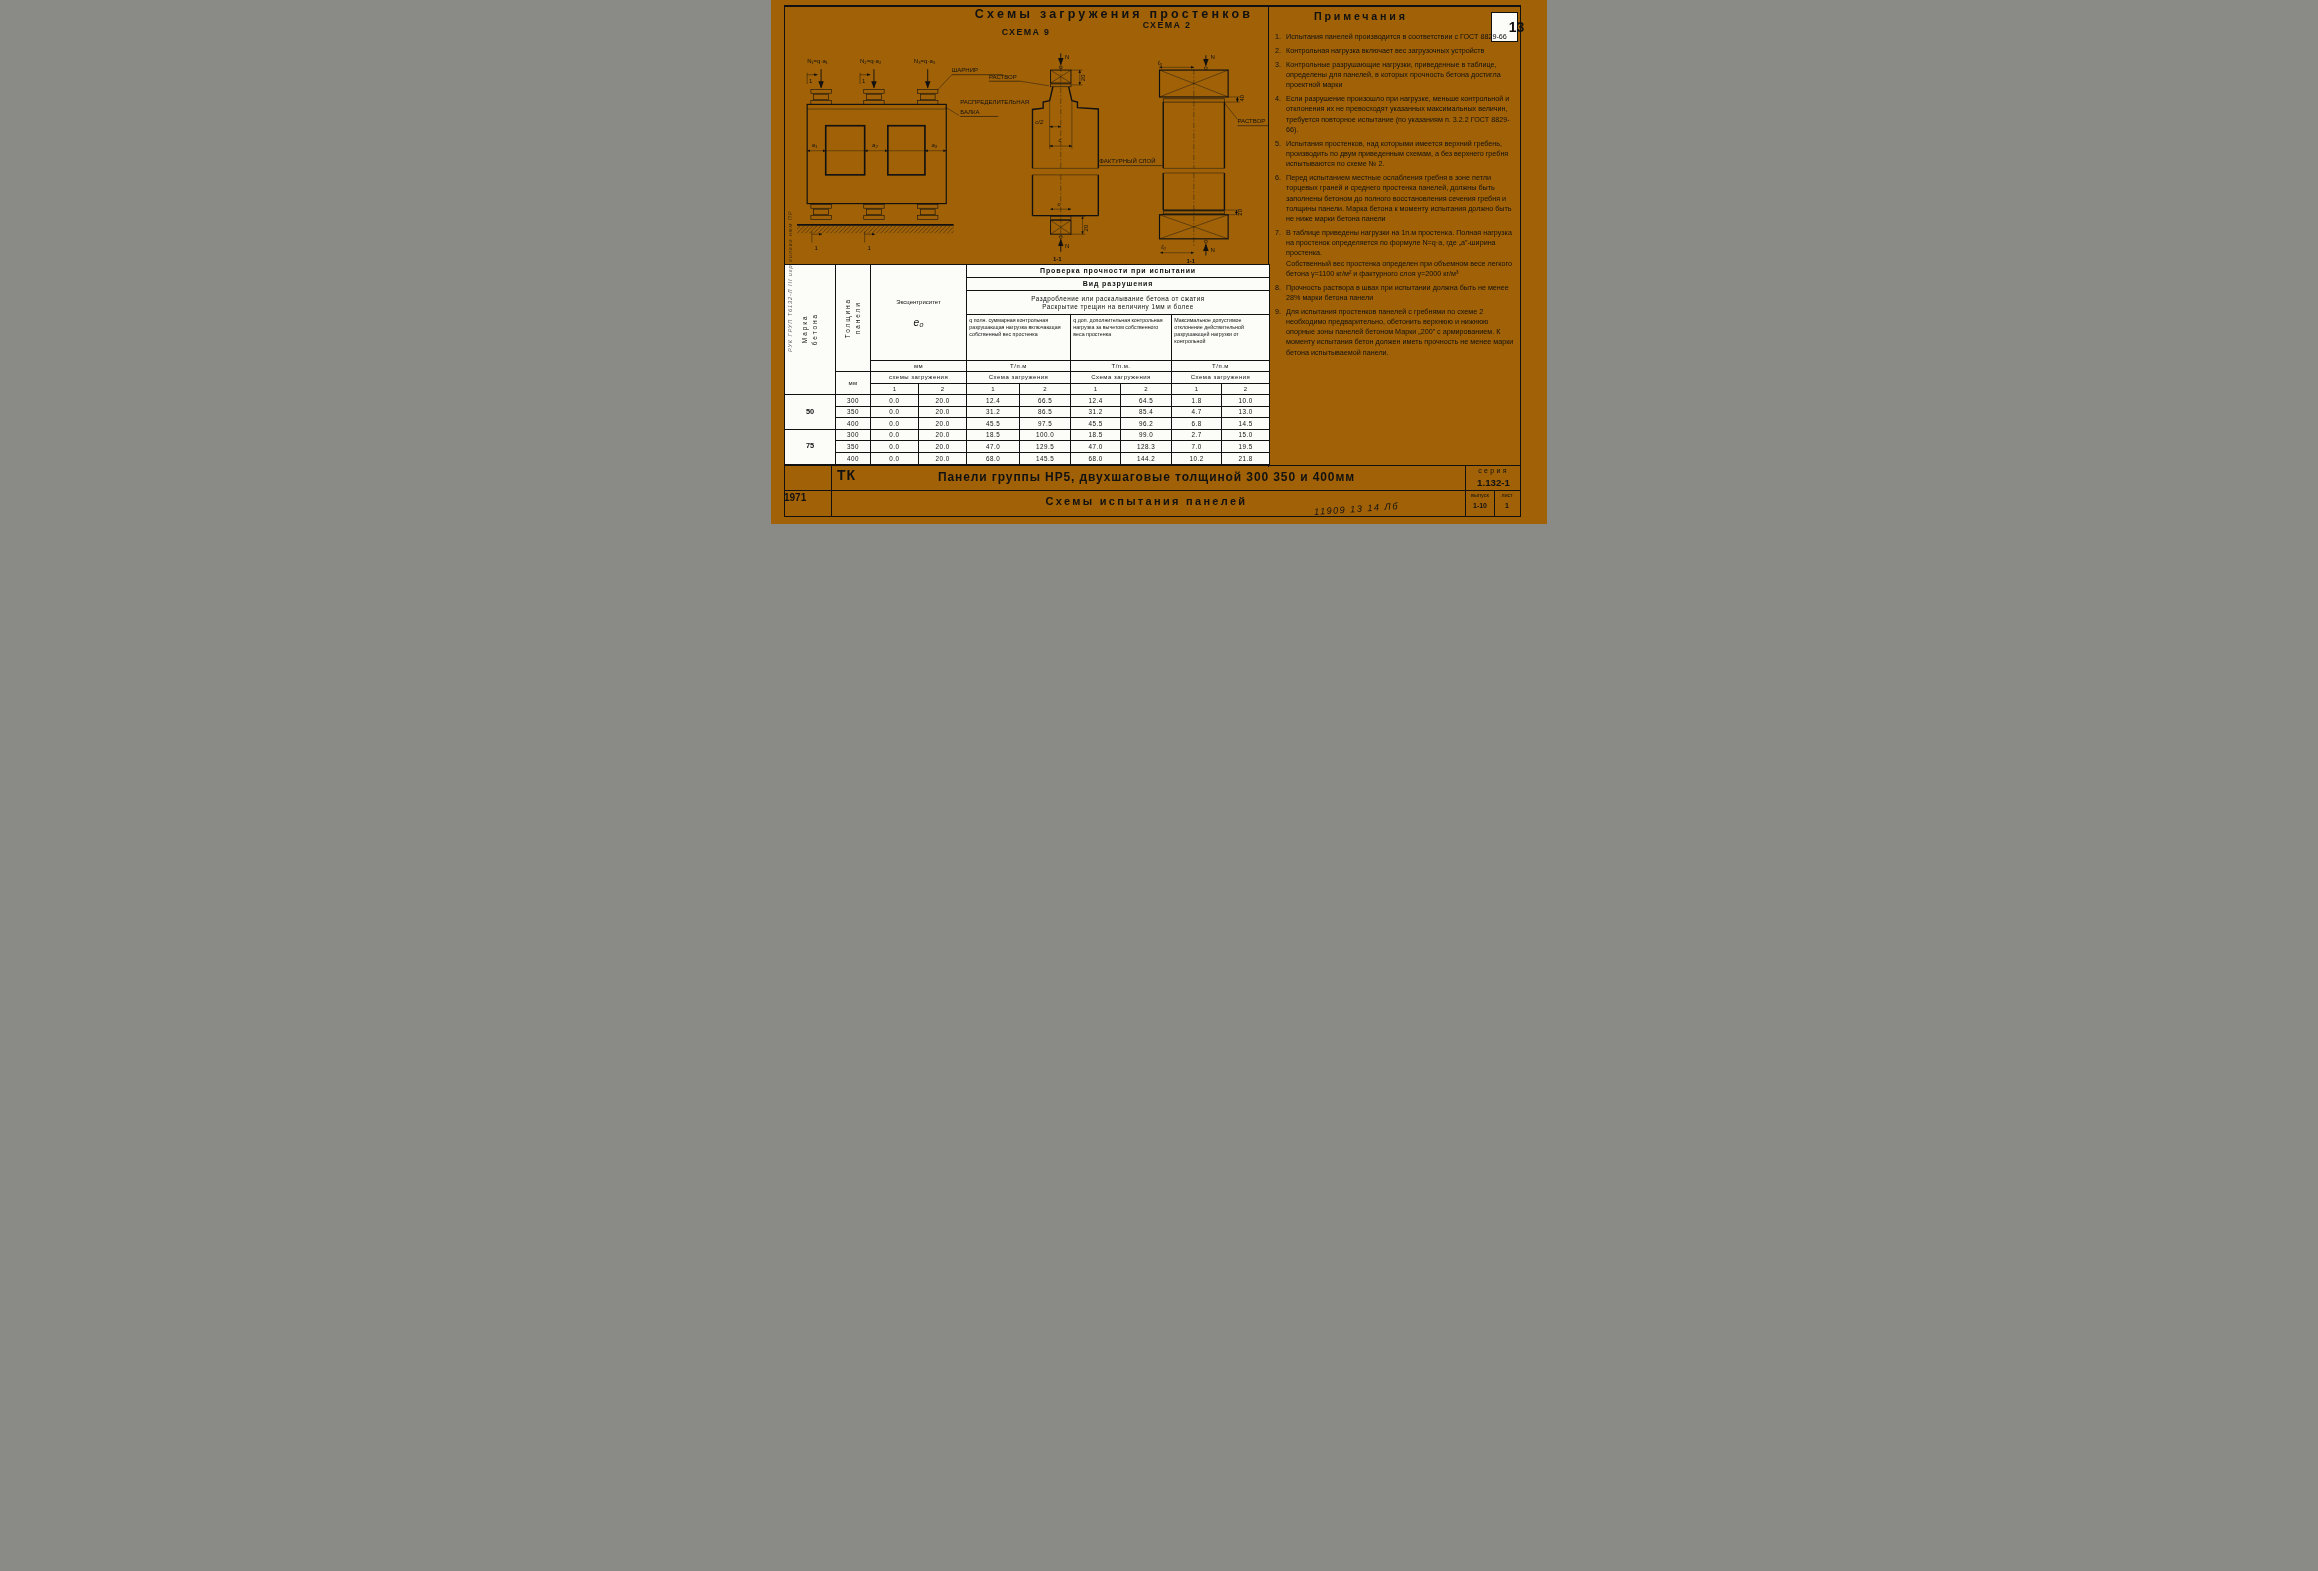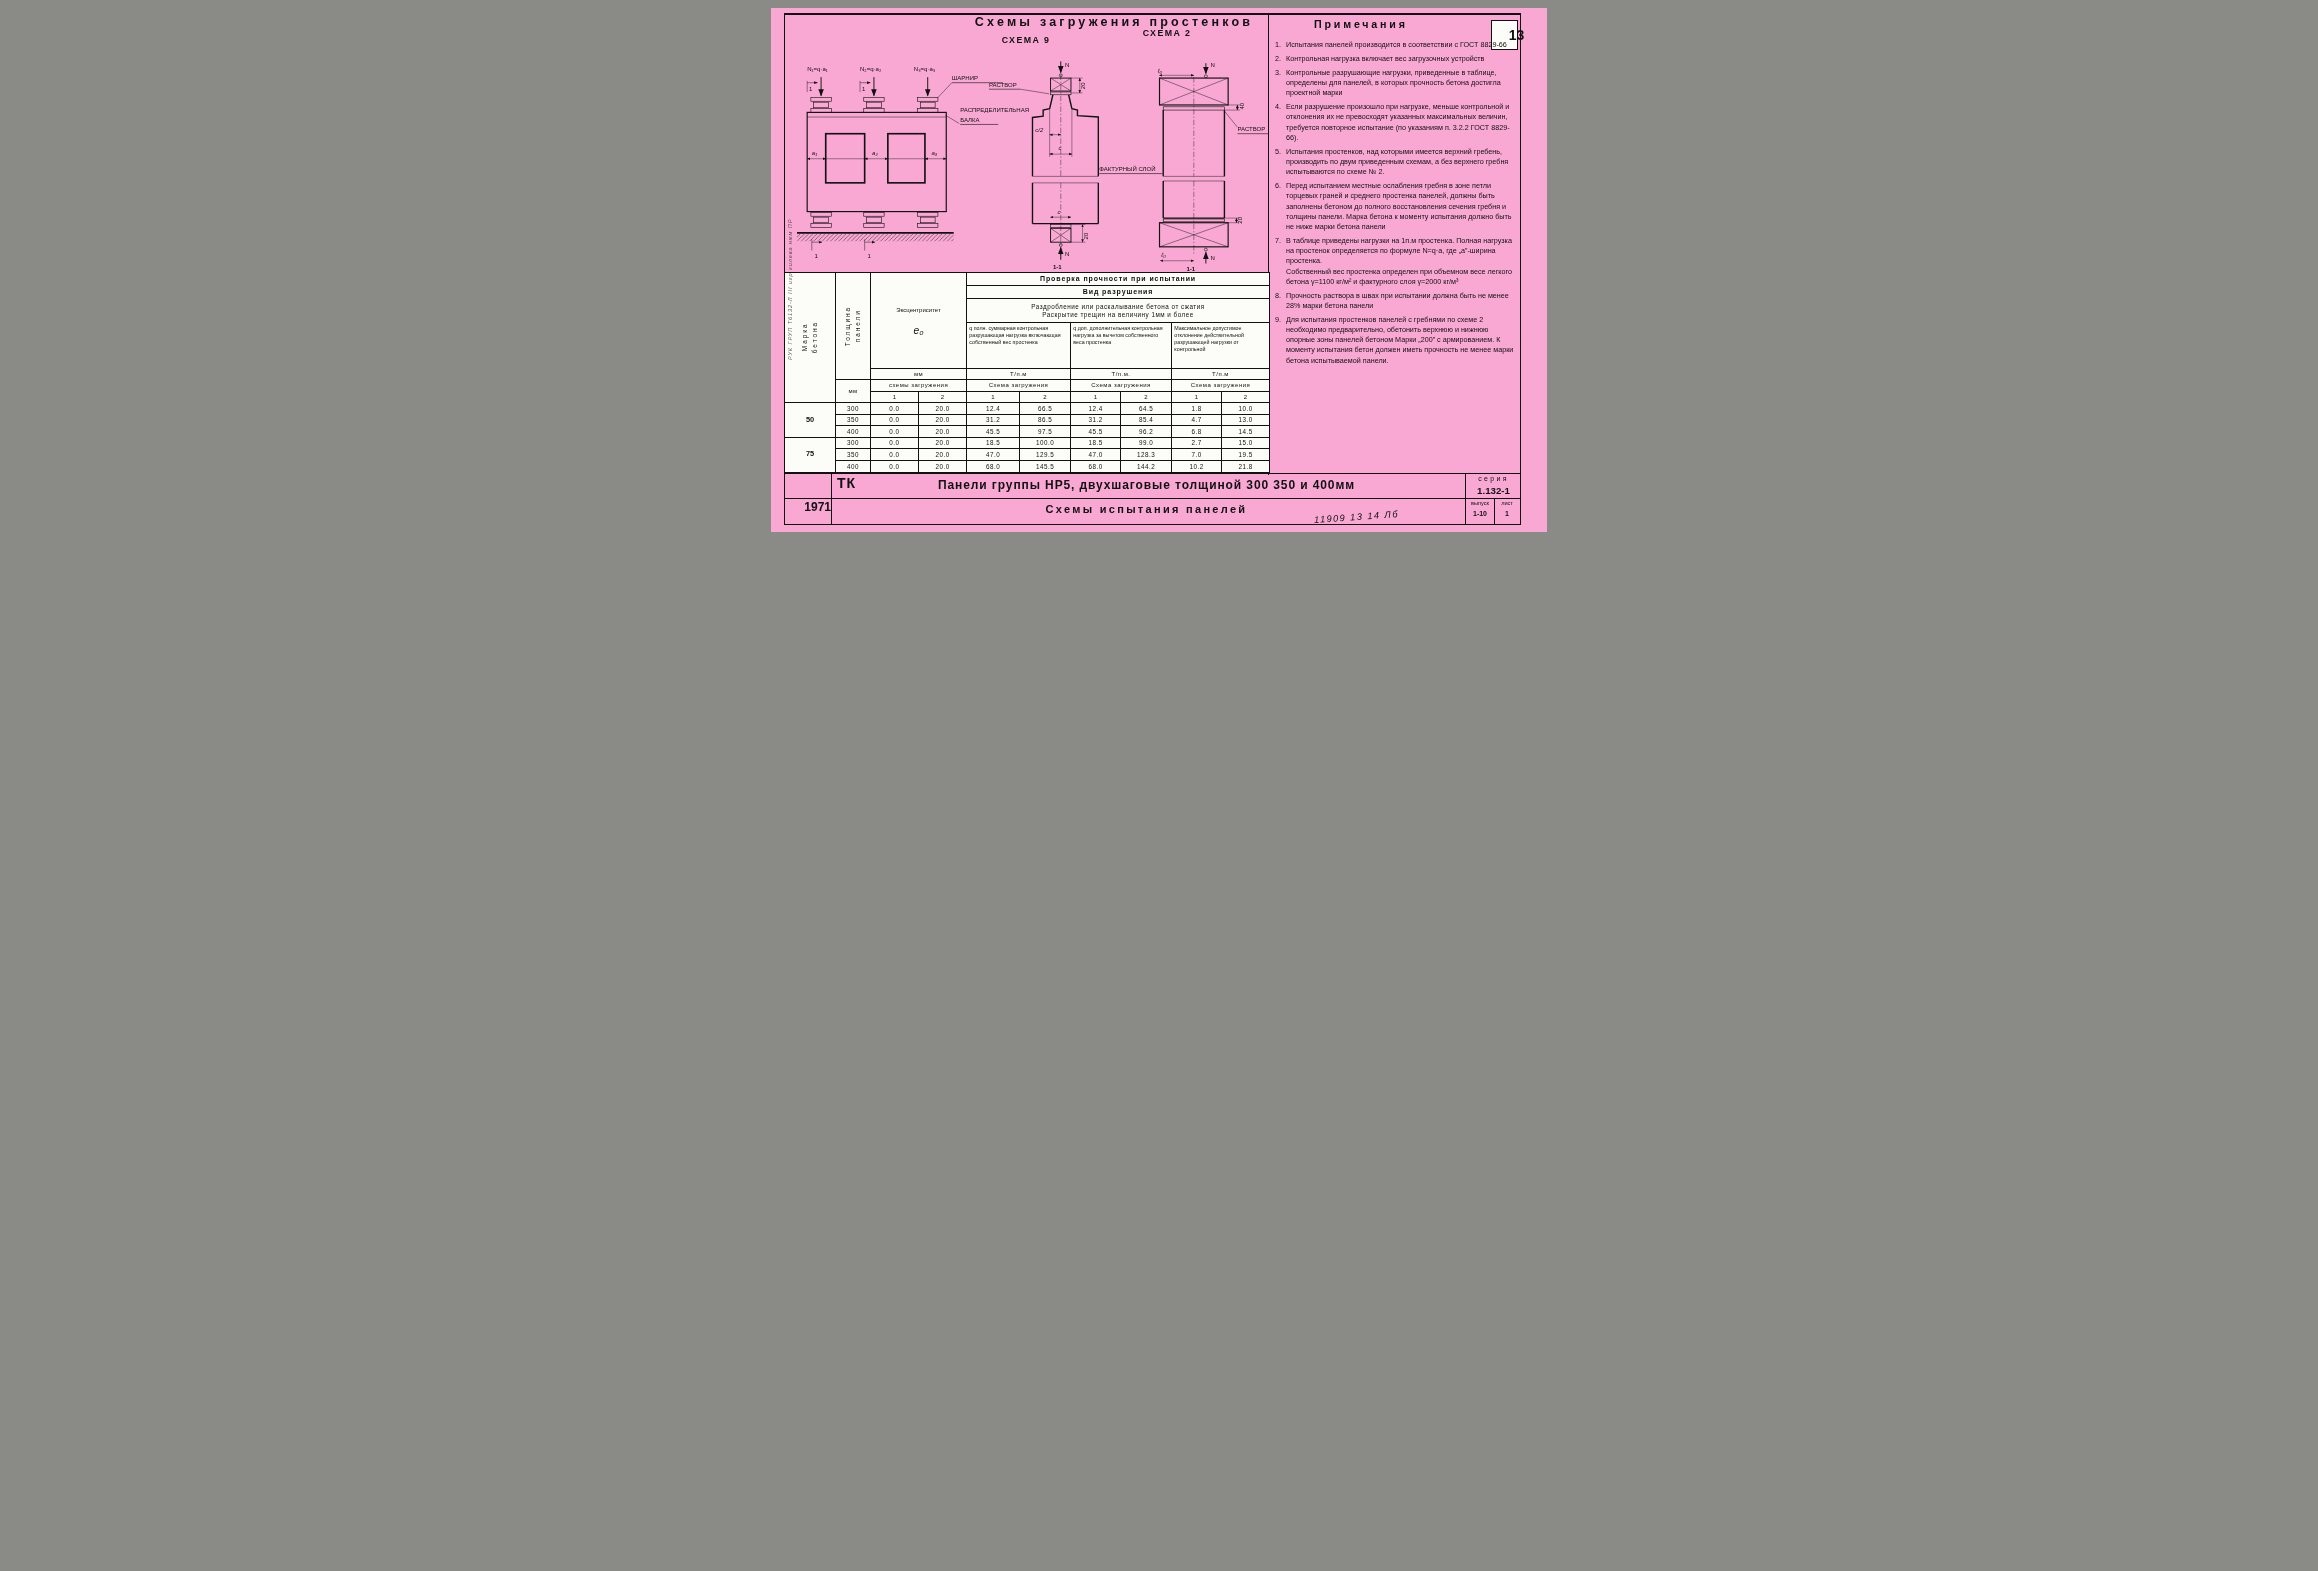--- a/index.html
+++ b/index.html
@@ -1,17 +1,17 @@
 <!DOCTYPE html>
 <html style="font-size:7.4px"><head>
 <meta charset="utf-8">
 <style>
   html,body{margin:0;padding:0;background:#8a8a86;}
-  .sheet{position:relative;width:776px;height:524px;background:#f9a8d4;color:#111;
-         font-family:"Liberation Sans",sans-serif;overflow:hidden;margin:8px auto;}
+  .sheet{position:relative;width:776px;height:524px;background:#a16207;color:#111;
+         font-family:"Liberation Sans",sans-serif;overflow:hidden;margin:0 auto;}
   .abs{position:absolute;}
   .frame{left:13px;top:4.6px;width:737px;height:512px;border:1.4px solid #111;border-top-width:2.3px;box-sizing:border-box;}
   .vline-notes{left:497px;top:4.6px;width:1.4px;height:462px;background:#111;}
   .pnum{left:720px;top:12px;width:27px;height:30px;border:1.4px solid #111;box-sizing:border-box;
         display:flex;align-items:center;justify-content:center;font-size:14px;font-weight:700;background:#fcfcf9;padding-left:24px;}
   .h-title{left:167px;top:7.4px;width:352px;text-align:center;font-size:12.5px;font-weight:700;letter-spacing:3.2px;}
   .h-s1{left:218px;top:27px;width:74px;text-align:center;font-size:8.8px;font-weight:700;letter-spacing:1.4px;}
   .h-s2{left:359px;top:20.4px;width:74px;text-align:center;font-size:8.8px;font-weight:700;letter-spacing:1.4px;}
   svg{font-family:"Liberation Sans",sans-serif;}
   svg .ln{fill:none;stroke:#111;}
@@ -36,21 +36,21 @@
   table.spec .num{font-size:6.3px;letter-spacing:0.5px;}
   table.spec .marka{font-size:7.4px;font-weight:700;}
   .vert{writing-mode:vertical-rl;transform:rotate(180deg);white-space:pre-line;letter-spacing:1.9px;
         font-size:6.5px;margin:0 auto;line-height:1.6;}
   .ecc-label{font-size:6px;margin-top:2.8px;}
   .ecc-sym{font-size:10.2px;font-style:italic;margin-top:12px;}
   
   .tb{left:13px;top:465px;width:737px;height:52px;border-top:1.4px solid #111;box-sizing:border-box;}
   .tb-line{background:#111;}
   .tk{left:13px;top:467px;width:47px;text-align:center;font-size:14px;font-weight:700;letter-spacing:0.9px;padding-left:39px;}
-  .year{left:13px;top:492px;width:47px;text-align:right;font-size:12px;font-weight:700;}
+  .year{left:13px;top:492px;width:47px;text-align:left;font-size:10px;font-weight:700;}
   .t1{left:65px;top:470px;width:621px;text-align:center;font-size:12px;font-weight:700;letter-spacing:0.9px;}
   .t2{left:65px;top:495px;width:621px;text-align:center;font-size:11px;font-weight:700;letter-spacing:2.3px;}
   .ser-label{left:696px;top:467px;width:53px;text-align:center;font-size:7px;letter-spacing:2.3px;}
   .ser-num{left:696px;top:477px;width:53px;text-align:center;font-size:9.7px;font-weight:700;}
   .vyp-l{left:696px;top:492px;width:26px;text-align:center;font-size:5.6px;}
   .vyp-v{left:696px;top:502px;width:26px;text-align:center;font-size:7px;font-weight:700;}
   .list-l{left:724px;top:492px;width:24px;text-align:center;font-size:5.6px;}
   .list-v{left:724px;top:502px;width:24px;text-align:center;font-size:7px;font-weight:700;}
   .hw{left:543px;top:504px;font-style:italic;font-size:9.3px;letter-spacing:1.4px;transform:rotate(-4deg);}
   .margin-note{left:16px;top:153px;height:199px;writing-mode:vertical-rl;transform:rotate(180deg);

